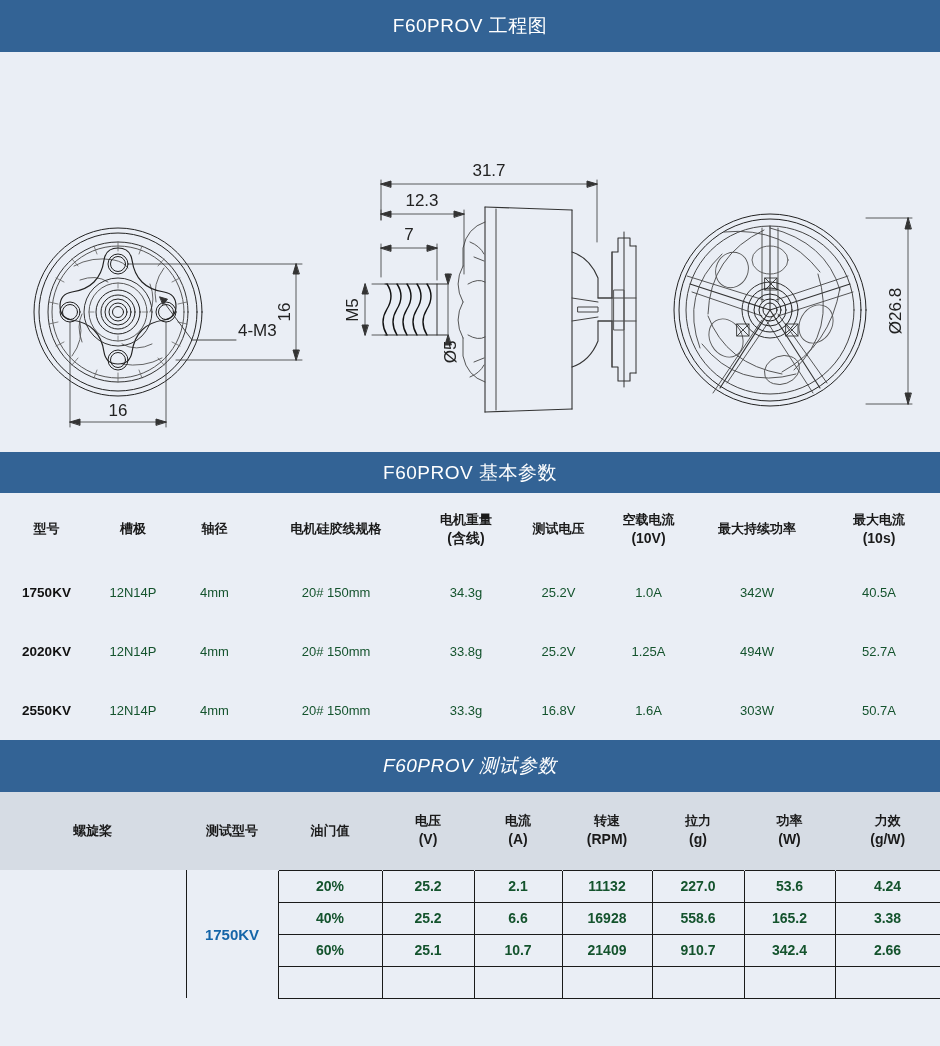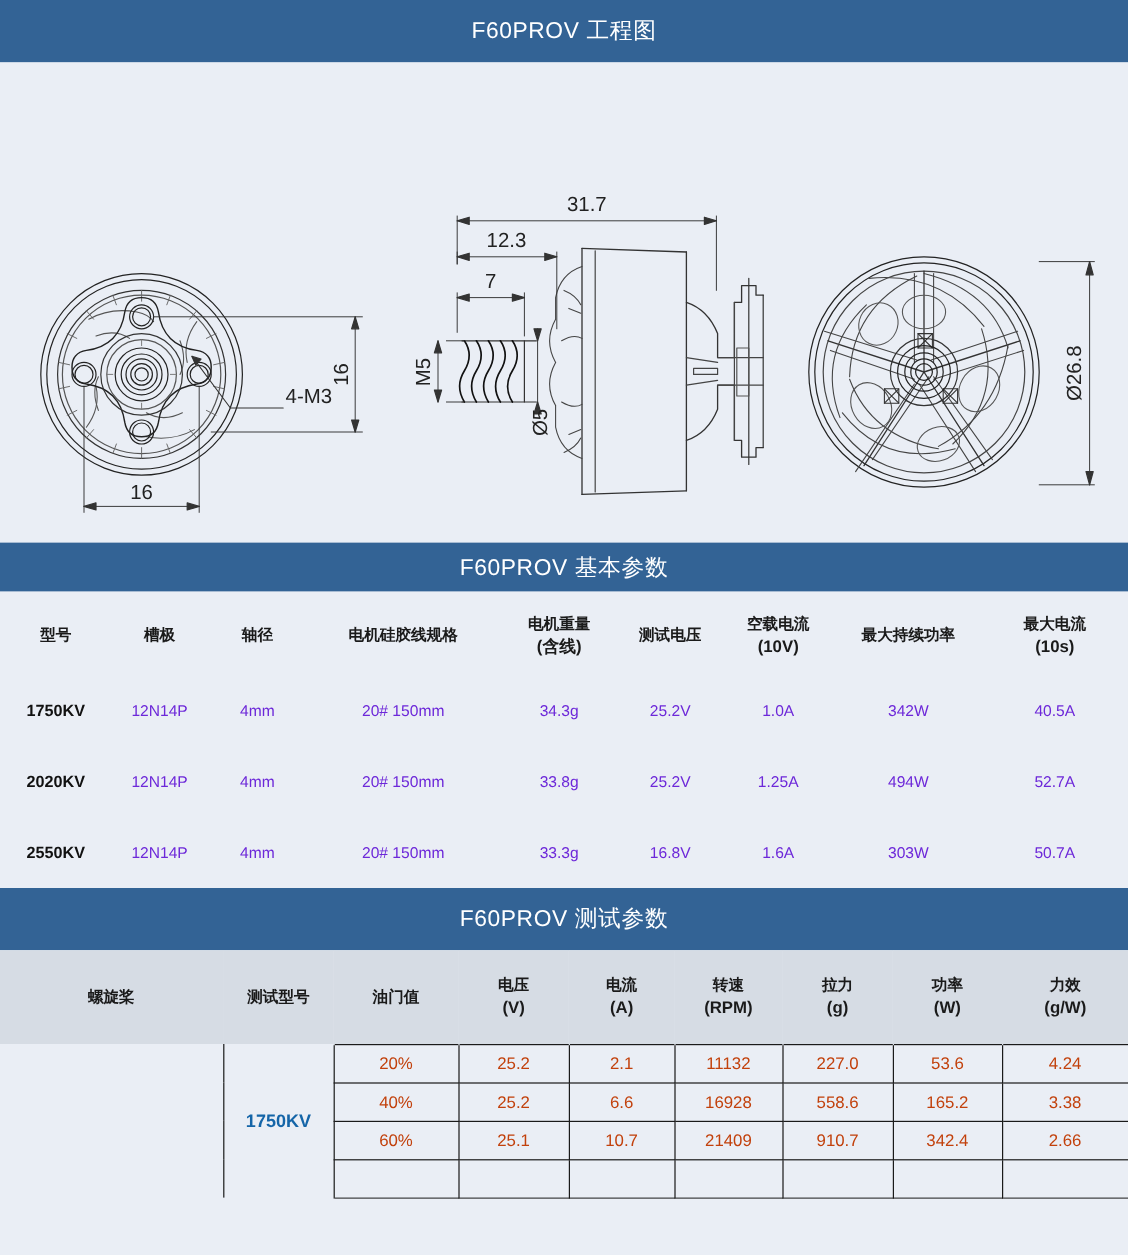--- a/index.html
+++ b/index.html
@@ -16,21 +16,21 @@
     color: #ffffff;
     text-align: left;
     font-size: 19px;
     letter-spacing: 0.5px;
     display: flex;
     align-items: center;
     justify-content: center;
   }
   #bar-drawing { height: 52px; }
   #bar-basic   { height: 41px; margin-top: 0; }
-  #bar-test    { height: 52px; }
+  #bar-test    { height: 52px; font-style: italic; }
 
   
   .drawing-area {
     height: 400px;
     background: #eaeef5;
     position: relative;
   }
   .drawing-area svg { display: block; }
 
   
@@ -44,21 +44,21 @@
     font-size: 13px;
     font-weight: bold;
     color: #1a1a1a;
     padding: 18px 2px 16px 2px;
     text-align: center;
     vertical-align: middle;
     line-height: 1.35;
   }
   table.basic td {
     font-size: 13px;
-    color: #6d28d9;
+    color: #14532d;
     padding: 22px 2px;
     text-align: center;
     vertical-align: middle;
   }
   table.basic td.kv {
     font-weight: bold;
     color: #111111;
     font-size: 13.5px;
   }
 
@@ -77,25 +77,26 @@
     text-align: center;
     vertical-align: middle;
     line-height: 1.4;
     height: 78px;
     border-right: 1px solid #d6dce4;
   }
   table.test thead th:last-child { border-right: none; }
   table.test tbody td {
     height: 32px;
     font-size: 14px;
-    color: #c2410c;
+    color: #14532d;
     text-align: center;
     vertical-align: middle;
     border: 1px solid #1a1a1a;
     background: #eaeef5;
+    font-weight: bold;
   }
   table.test tbody td.blank {
     border-top: none;
     border-bottom: none;
     border-left: none;
   }
   table.test tbody td.kvcell {
     color: #1565a8;
     font-weight: bold;
     font-size: 15px;

